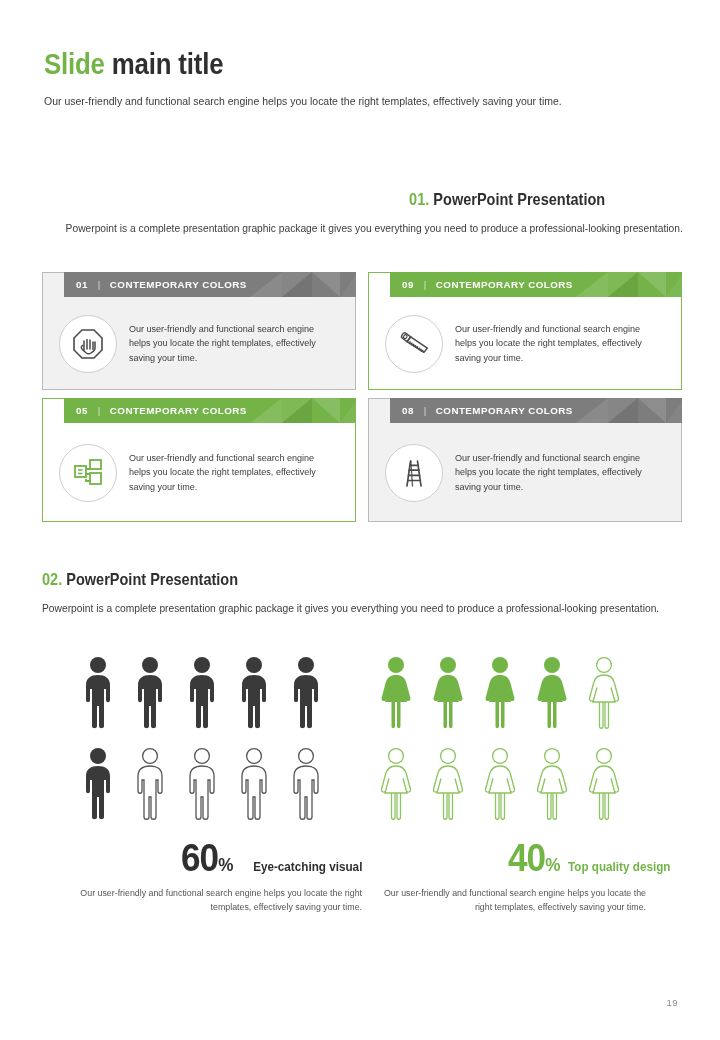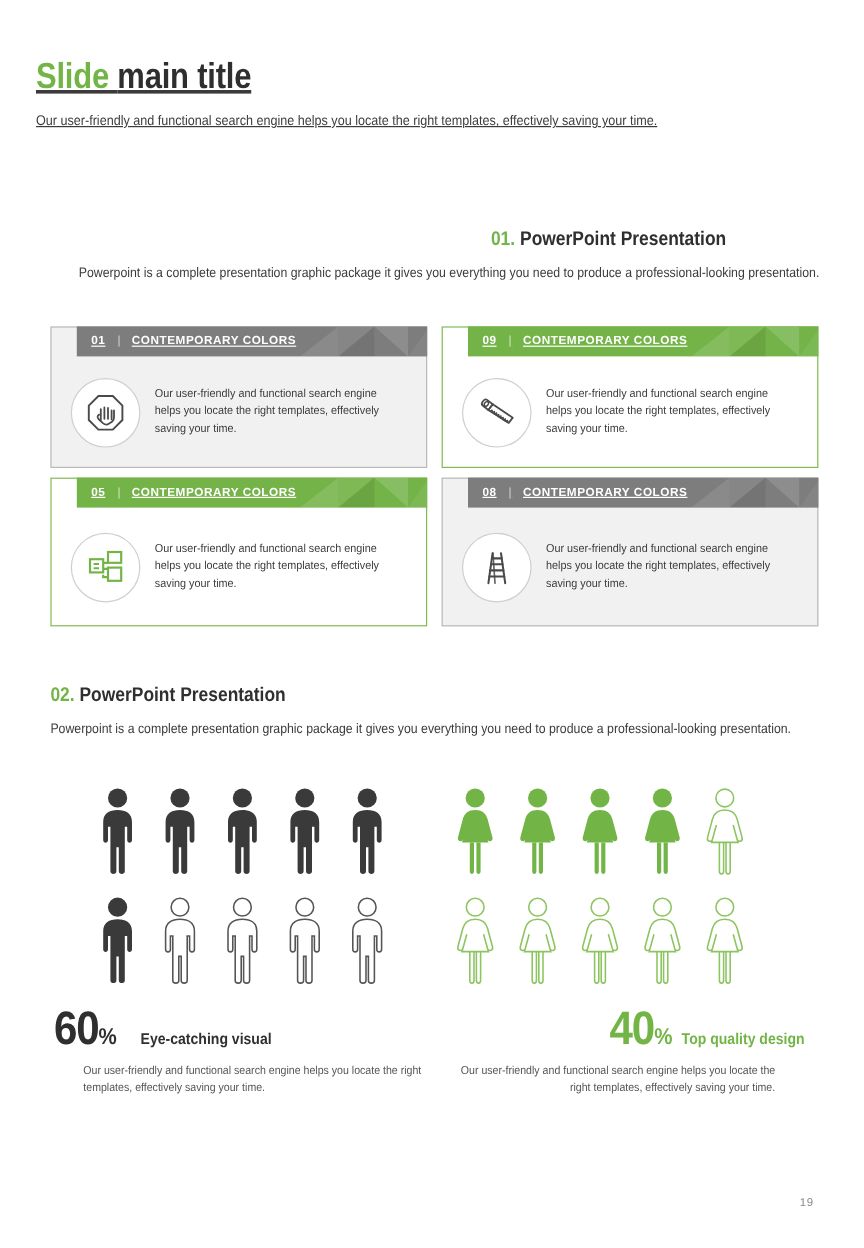--- a/index.html
+++ b/index.html
@@ -18,21 +18,21 @@
   }
 
   .slide {
     position: absolute;
     left: 0; top: 0;
     width: 720px; height: 1040px;
     background: #ffffff;
   }
 
   
-  .title-block { position: absolute; left: 30px; top: 47px; width: 640px; text-decoration: underline; }
+  .title-block { position: absolute; left: 44px; top: 47px; width: 640px; }
 
   .main-title {
     font-size: 30px;
     font-weight: bold;
     letter-spacing: -0.2px;
     line-height: 1.1;
     white-space: nowrap;
     transform: scaleX(0.86);
     transform-origin: left center;
   }
@@ -107,21 +107,20 @@
     position: absolute;
     left: 12px; top: 0;
     height: 25px;
     display: flex; align-items: center;
     color: #ffffff;
     font-size: 9.8px;
     font-weight: bold;
     letter-spacing: 0.45px;
     white-space: nowrap;
     z-index: 2;
-    text-decoration: underline;
   }
   .card-header-label .sep {
     display: inline-block;
     margin: 0 9px 0 10px;
     opacity: 0.65;
     font-weight: normal;
   }
 
   .card-inner {
     position: absolute;
@@ -163,21 +162,21 @@
     row-gap: 6px;
   }
   .picto-col.right .picto-grid { justify-content: flex-start; padding-left: 8px; }
 
   .picto-cell { width: 52px; height: 85px; display: flex; align-items: center; justify-content: center; }
   .picto-cell svg { display: block; }
 
   
   .stats { position: absolute; left: 42px; top: 838px; width: 640px; display: flex; }
   .stat { width: 320px; }
-  .stat.left { padding-right: 0px; }
+  .stat.left { text-align: right; padding-right: 0px; }
   .stat.right { text-align: right; padding-left: 8px; }
 
   .stat-number {
     font-size: 39px;
     font-weight: bold;
     line-height: 1;
     color: #2f2f2f;
     letter-spacing: -1px;
     display: inline-block;
     transform: scaleX(0.9);

